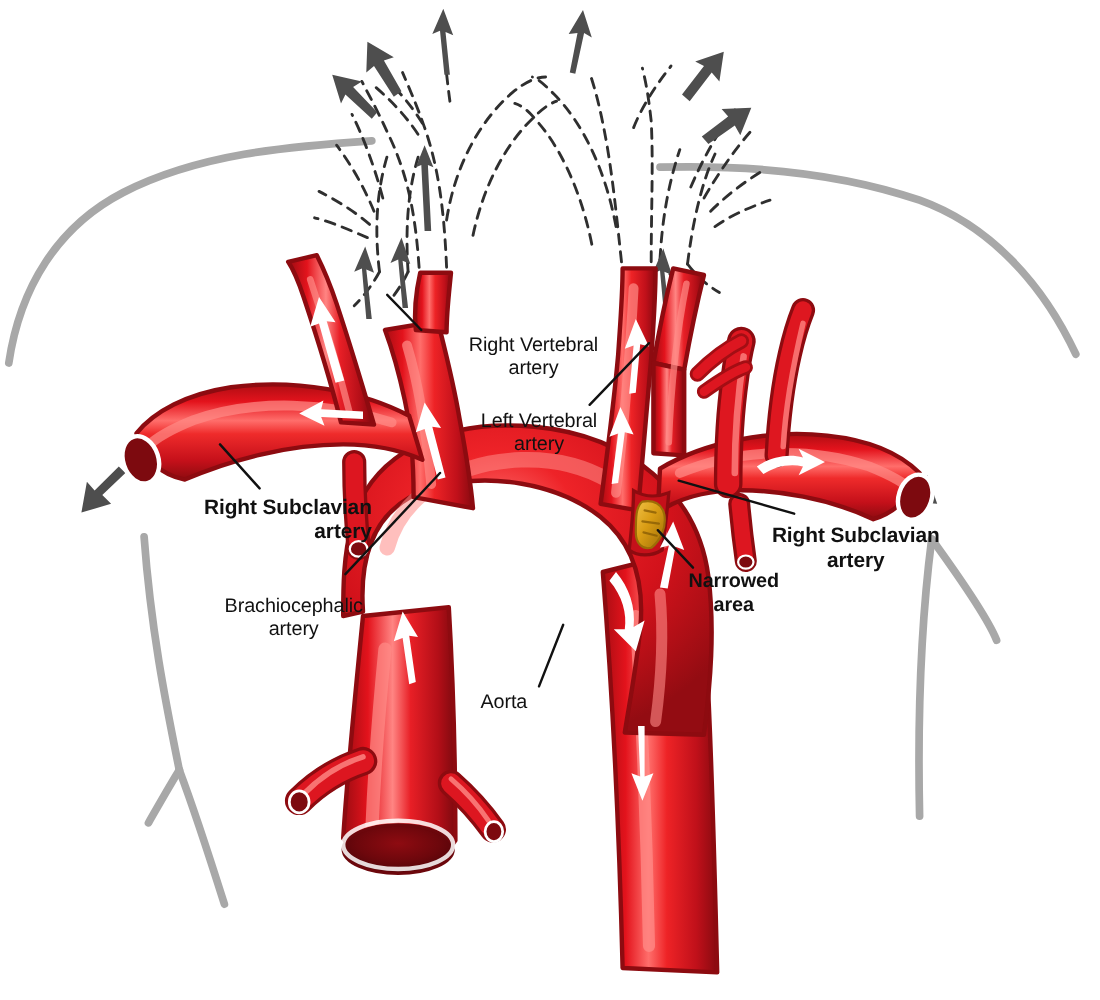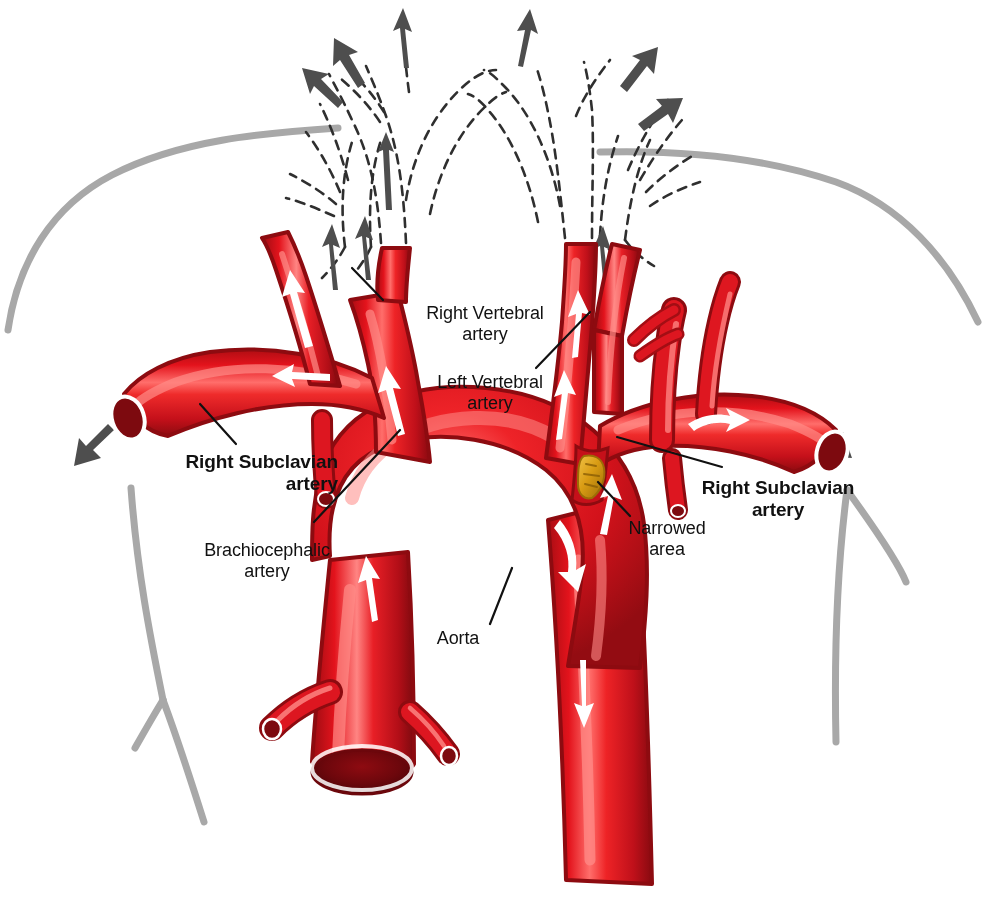--- a/index.html
+++ b/index.html
@@ -346,18 +346,18 @@
 
   <div class="lbl bold" style="left:128px;top:451px;width:210px;font-size:19px;text-align:right;">Right Subclavian
 artery</div>
 
   <div class="lbl reg" style="left:172px;top:540px;width:190px;font-size:18px;">Brachiocephalic
 artery</div>
 
   <div class="lbl bold" style="left:678px;top:477px;width:200px;font-size:19px;">Right Subclavian
 artery</div>
 
-  <div class="lbl reg" style="left:607px;top:518px;width:120px;font-size:18px;">Narrowed
+  <div class="lbl reg" style="left:607px;top:518px;width:120px;font-size:18px;font-weight:bold;">Narrowed
 area</div>
 
   <div class="lbl reg" style="left:413px;top:628px;width:90px;font-size:18px;">Aorta</div>
 
 </div>
 
 </body></html>

